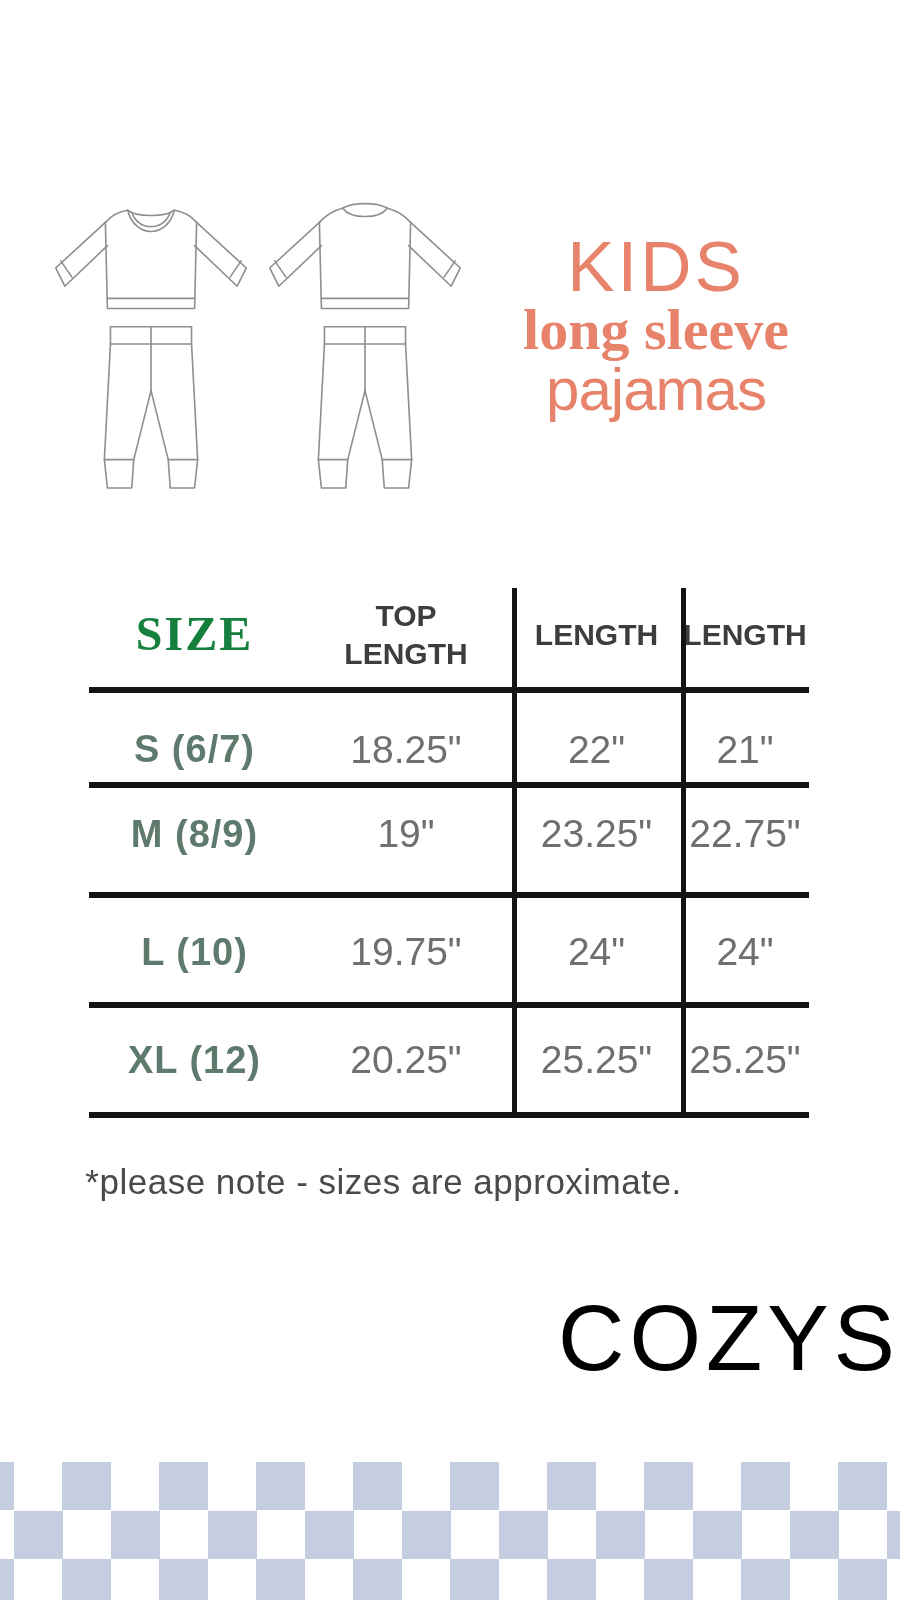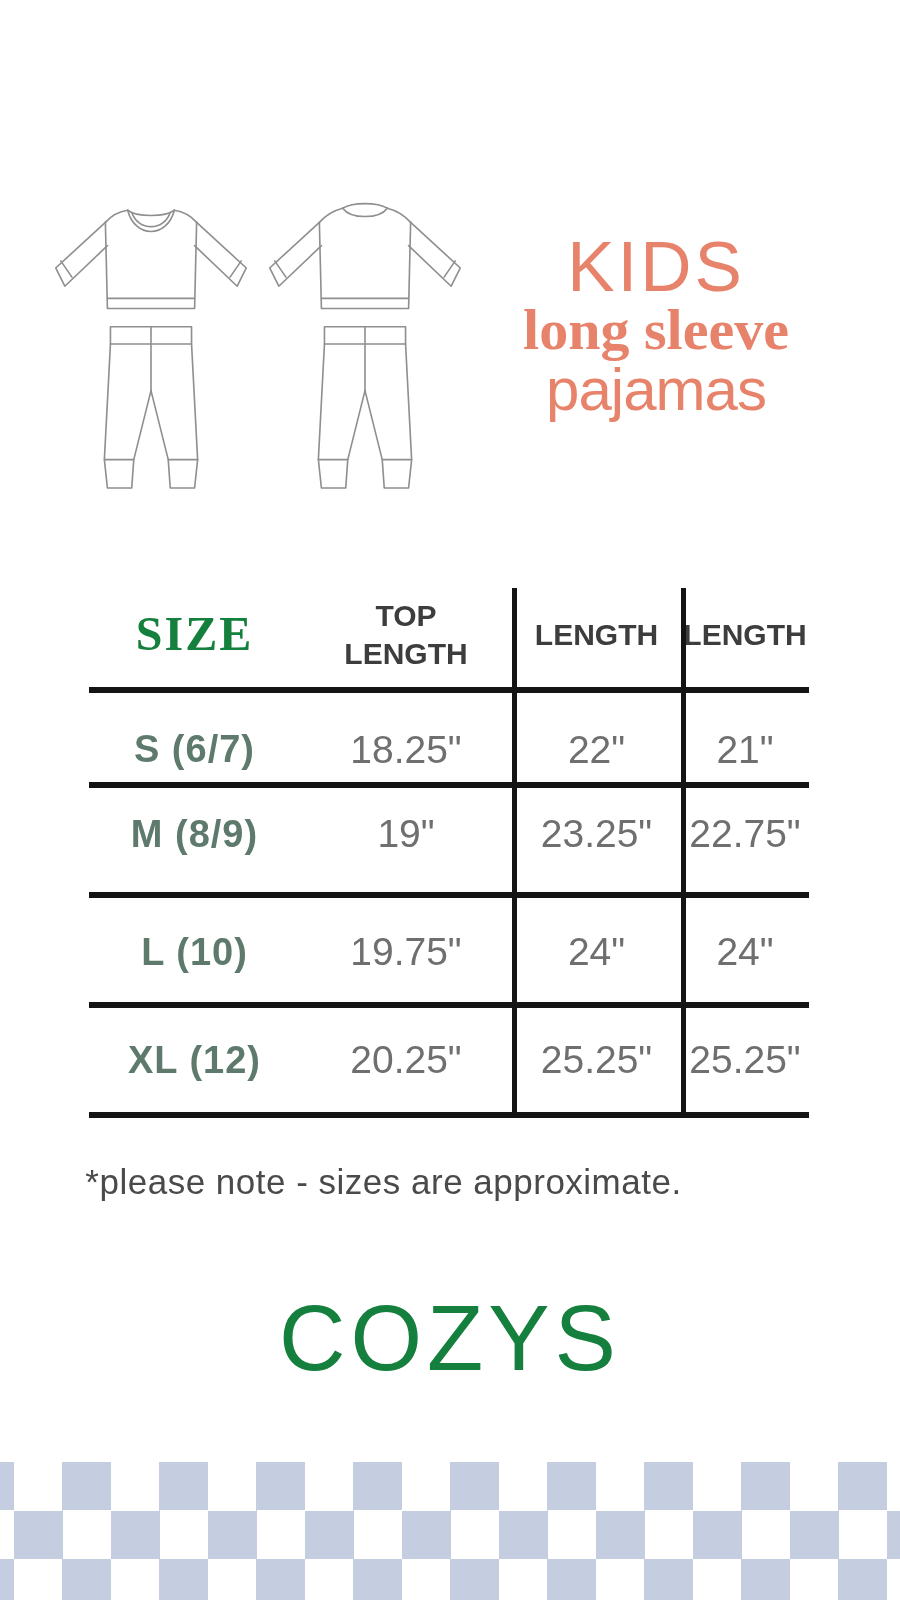--- a/index.html
+++ b/index.html
@@ -38,21 +38,21 @@
   .c2{width:212px;text-align:center;}
   .c3{width:169px;text-align:center;}
   .c4{width:128px;text-align:center;}
   .h-size{font-family:"Liberation Serif", serif;font-weight:700;font-size:48px;letter-spacing:2px;color:#15803d;padding-bottom:8px;}
   .h-col{font-weight:700;font-size:30px;line-height:1.25;color:#3d3d3d;padding-bottom:6px;}
   .h-col .wrap{display:inline-block;max-width:150px;}
   .size-label{font-weight:700;font-size:38px;color:#5e7a6c;letter-spacing:1px;}
   .val{font-size:39px;font-weight:400;color:#6f6f6f;}
   
   .note{position:absolute;left:0;top:1162px;width:767px;text-align:center;font-size:35px;color:#4a4a4a;letter-spacing:0.5px;}
-  .brand{position:absolute;left:0;top:1288px;width:900px;text-align:center;font-size:92px;font-weight:300;letter-spacing:5px;color:#15803d;line-height:1.1;}
+  .brand{position:absolute;left:0;top:1288px;width:900px;text-align:right;font-size:92px;font-weight:300;letter-spacing:5px;color:#000000;line-height:1.1;}
   
   .checker{
     position:absolute;left:0;top:1462px;width:900px;height:138px;
     background-image:conic-gradient(#c5cde1 0 25%, #ffffff 25% 50%, #c5cde1 50% 75%, #ffffff 75%);
     background-size:97px 97px;
     background-position:14px 0;
   }
 </style>
 </head>
 <body>

